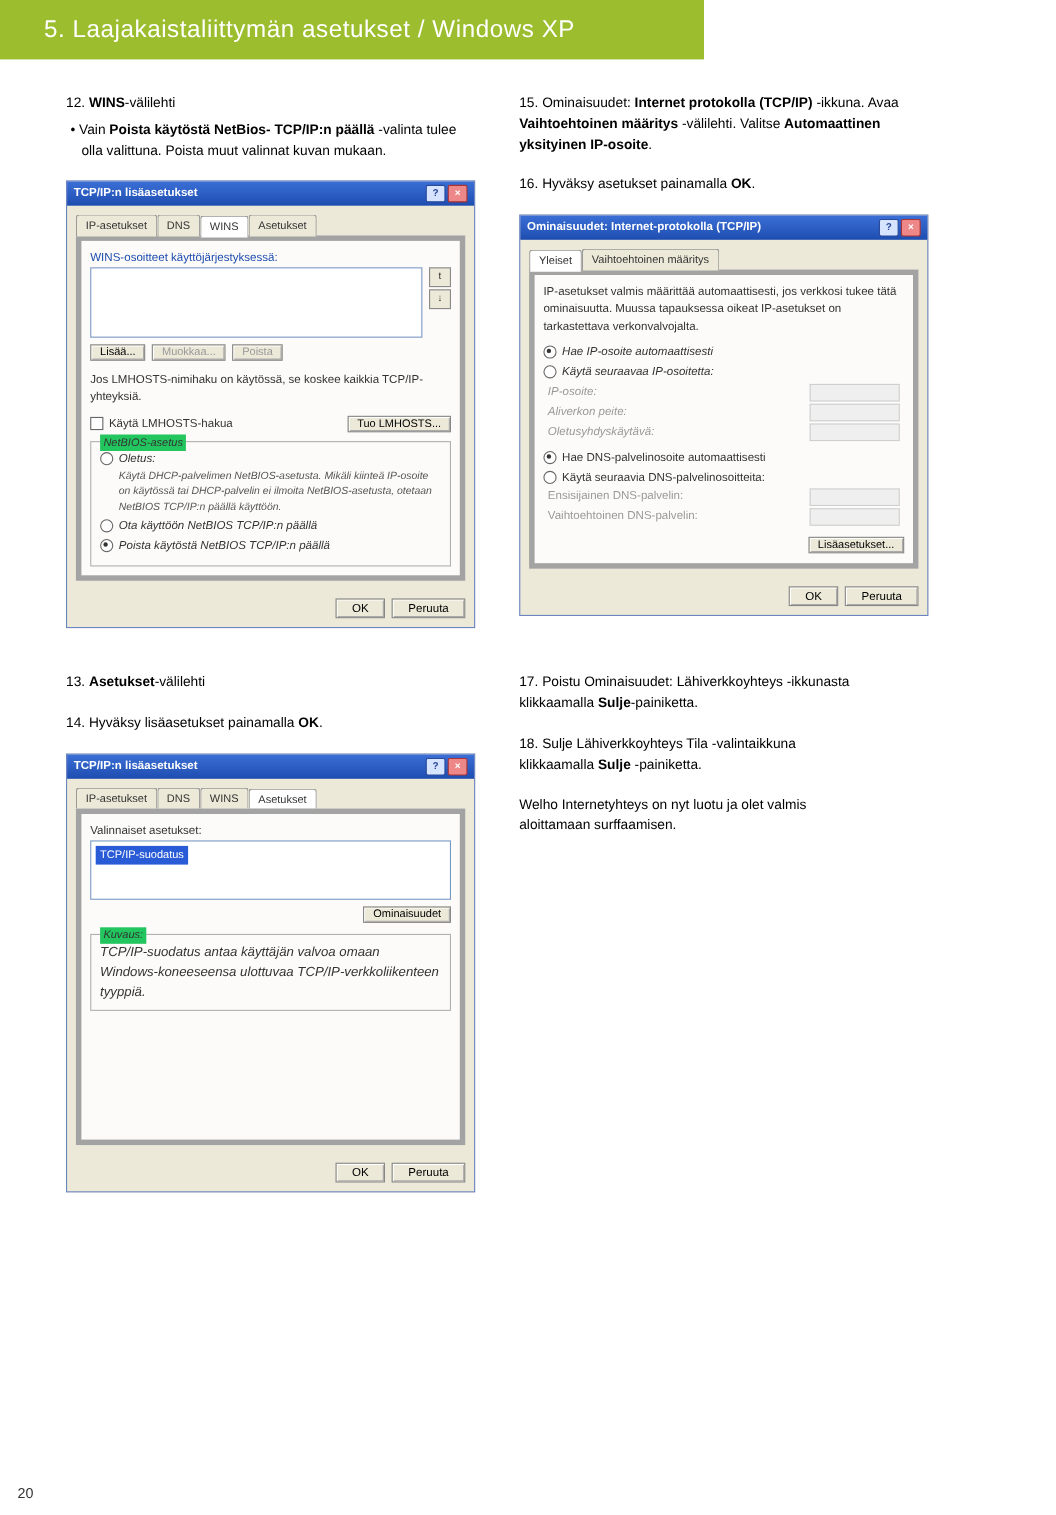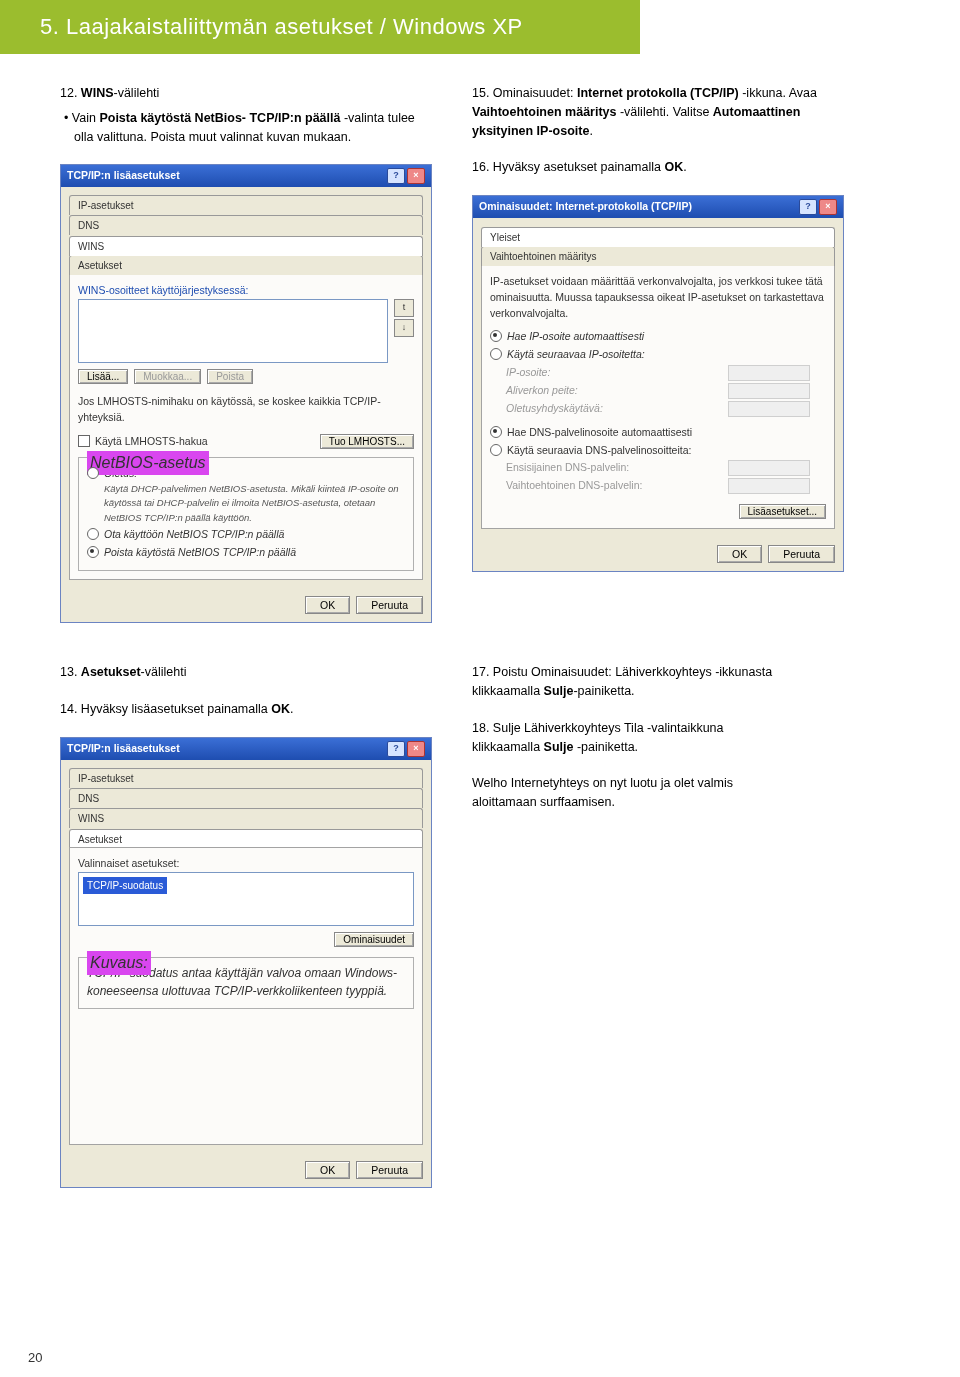--- a/index.html
+++ b/index.html
@@ -63,42 +63,42 @@
     border: 1px solid #2a4a9a;
     background: #d6e4ff;
     font-size: 9px;
     text-align:center;
     line-height:12px;
     color:#2a4a9a;
     border-radius:2px;
   }
   .xp-close { background:#e88; color:#fff; border-color:#a33;}
   .xp-body { padding: 8px; }
-  .xp-tabs { display:flex; gap:0; margin-bottom:-1px; font-size:10px;flex-direction:column;}
+  .xp-tabs { display:flex; gap:0; margin-bottom:-1px; font-size:10px;}
   .xp-tab {
     border:1px solid #999; border-bottom:none;
     background:#ece9d8; padding:2px 8px;
     border-radius:3px 3px 0 0;
   }
   .xp-tab.active { background:#fff; position:relative; top:1px;}
   .xp-panel {
-    border:1px solid #a3a3a3;
+    border:5px solid #a3a3a3;
     background:#fcfbf9;
     padding:8px;
   }
   .xp-group {
     border:1px solid #b0b0b0;
     padding:6px 8px 8px 8px;
     margin-top:6px;
     position:relative;
     font-style:italic;
   }
   .xp-group-title {
     position:absolute; top:-7px; left:8px;
-    background:#d946ef; padding:0 3px; font-size:16px;
+    background:#22c55e; padding:0 3px; font-size:10px;
   }
   .xp-btn {
     background:#ece9d8;
     border:1px solid #888;
     padding:2px 14px;
     font-size:10.5px;
     box-shadow: inset 1px 1px #fff, inset -1px -1px #aaa;
   }
   .xp-btn.small { padding:1px 8px; font-size:10px;}
   .xp-btn:disabled, .disabled { color:#999; }
@@ -110,27 +110,27 @@
   }
   .radio-dot { border-radius:50%; position:relative;}
   .radio-dot.checked::after { content:""; position:absolute; top:2px; left:2px; width:4px; height:4px; background:#333; border-radius:50%;}
   .listbox {
     border:1px solid #7a98c4; background:#fff; height:54px; padding:4px; font-size:10px;
   }
   .spin-col { display:flex; flex-direction:column; gap:2px; margin-left:auto;}
   .spin-btn { width:18px; height:16px; border:1px solid #888; background:#ece9d8; text-align:center; font-size:9px; line-height:14px;}
   .row-flex { display:flex; align-items:center; gap:6px; }
   .ip-cell { width:80px; height:14px; border:1px solid #cfcfcf; background:#efefef; display:inline-block;}
-  .kv-row { display:flex; justify-content:space-between; margin:2px 16px; color:#999;}
+  .kv-row { display:flex; justify-content:space-between; margin:2px 4px; color:#999;}
   .kv-row .lbl { flex:1; }
   .sel-item { background:#2a5bd7; color:#fff; padding:1px 4px; display:inline-block;}
   .page-num {
     position: absolute;
     bottom: 12px;
-    left: 28px;
+    left: 16px;
     font-size: 13px;
     color:#333;
   }
   .page-wrapper { position:relative; width:816px; height:1377px;border-radius:29px;}
   .lower-section {
     padding: 10px 40px 10px 60px;
     display:flex;
     gap:40px;
   }
 </style>
@@ -229,21 +229,21 @@
           <span class="xp-title-btn">?</span>
           <span class="xp-title-btn xp-close">×</span>
         </div>
       </div>
       <div class="xp-body">
         <div class="xp-tabs">
           <div class="xp-tab active">Yleiset</div>
           <div class="xp-tab">Vaihtoehtoinen määritys</div>
         </div>
         <div class="xp-panel">
-          <div style="margin-bottom:8px;">IP-asetukset voidaan määrittää verkonvalvojalta, jos verkkosi tukee tätä ominaisuutta. Muussa tapauksessa oikeat IP-asetukset on tarkastettava verkonvalvojalta.</div>
+          <div style="margin-bottom:8px;">IP-asetukset valmis määrittää automaattisesti, jos verkkosi tukee tätä ominaisuutta. Muussa tapauksessa oikeat IP-asetukset on tarkastettava verkonvalvojalta.</div>
           <div class="xp-group" style="border:none; padding:0;">
             <div class="radio-row">
               <span class="radio-dot checked"></span>
                   <span>Hae IP-osoite automaattisesti</span>
             </div>
             <div class="radio-row">
               <span class="radio-dot"></span>
                   <span>Käytä seuraavaa IP-osoitetta:</span>
             </div>
             <div class="kv-row">

